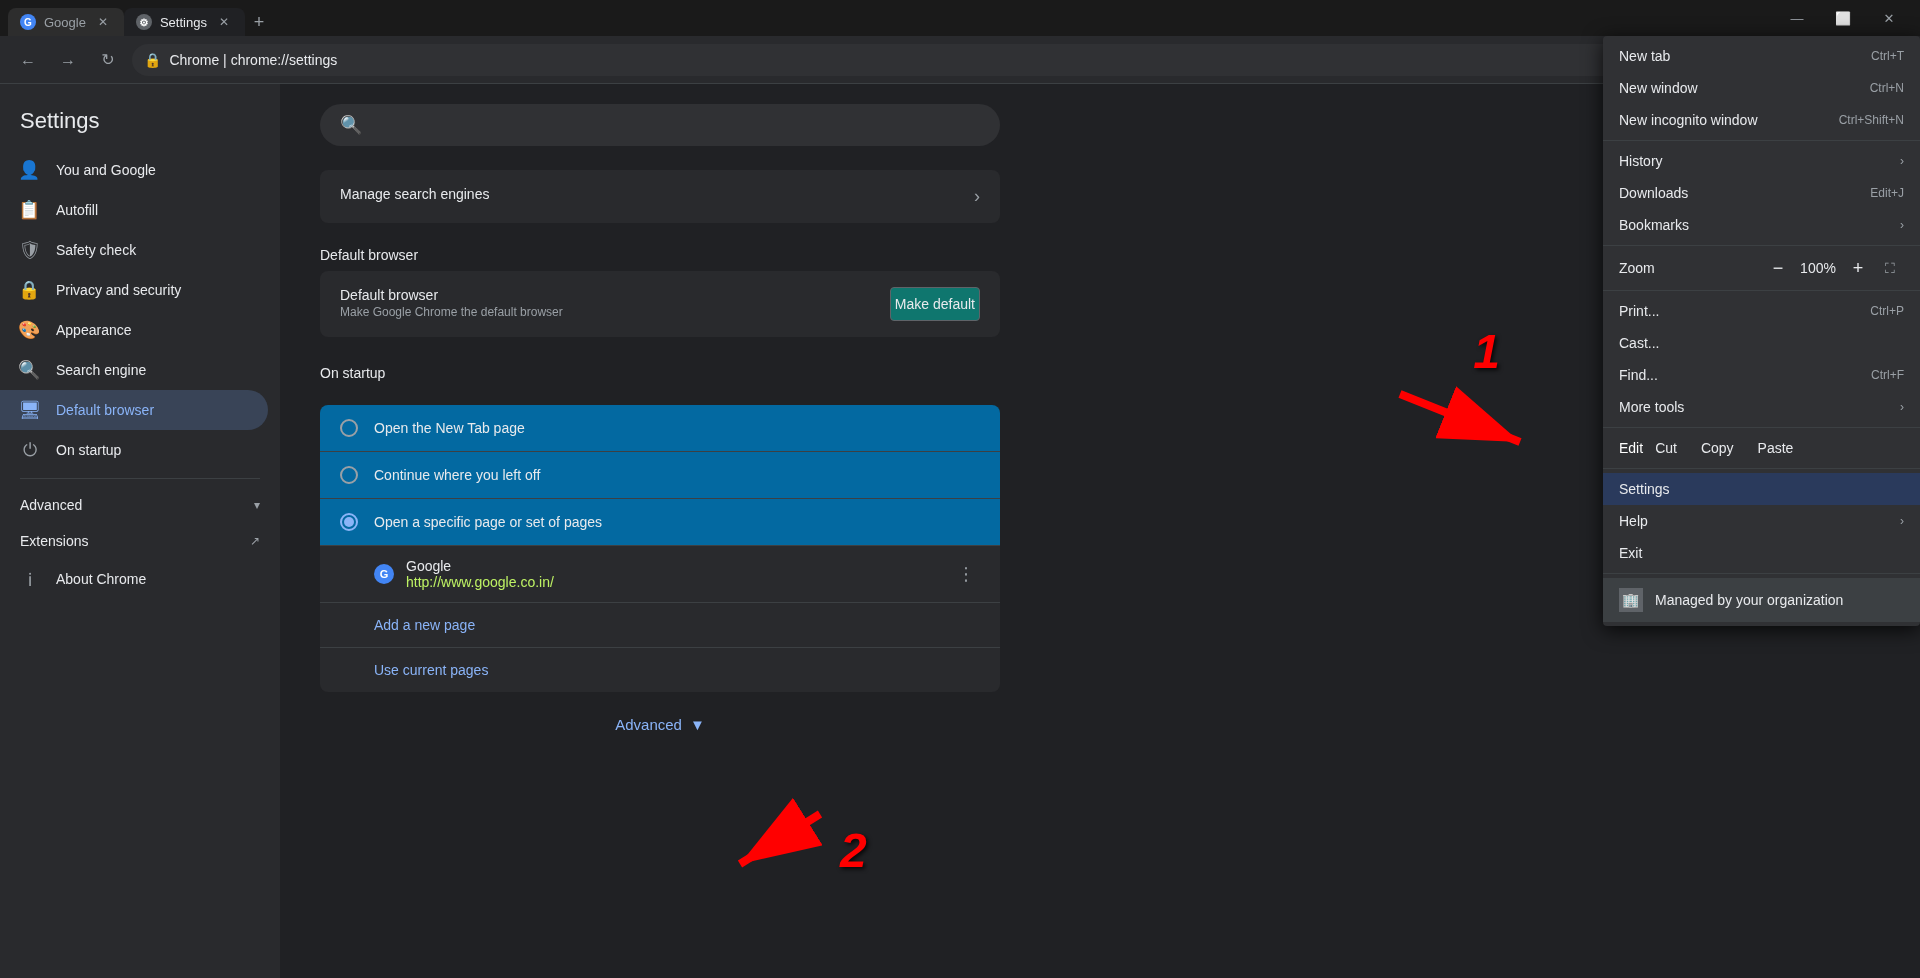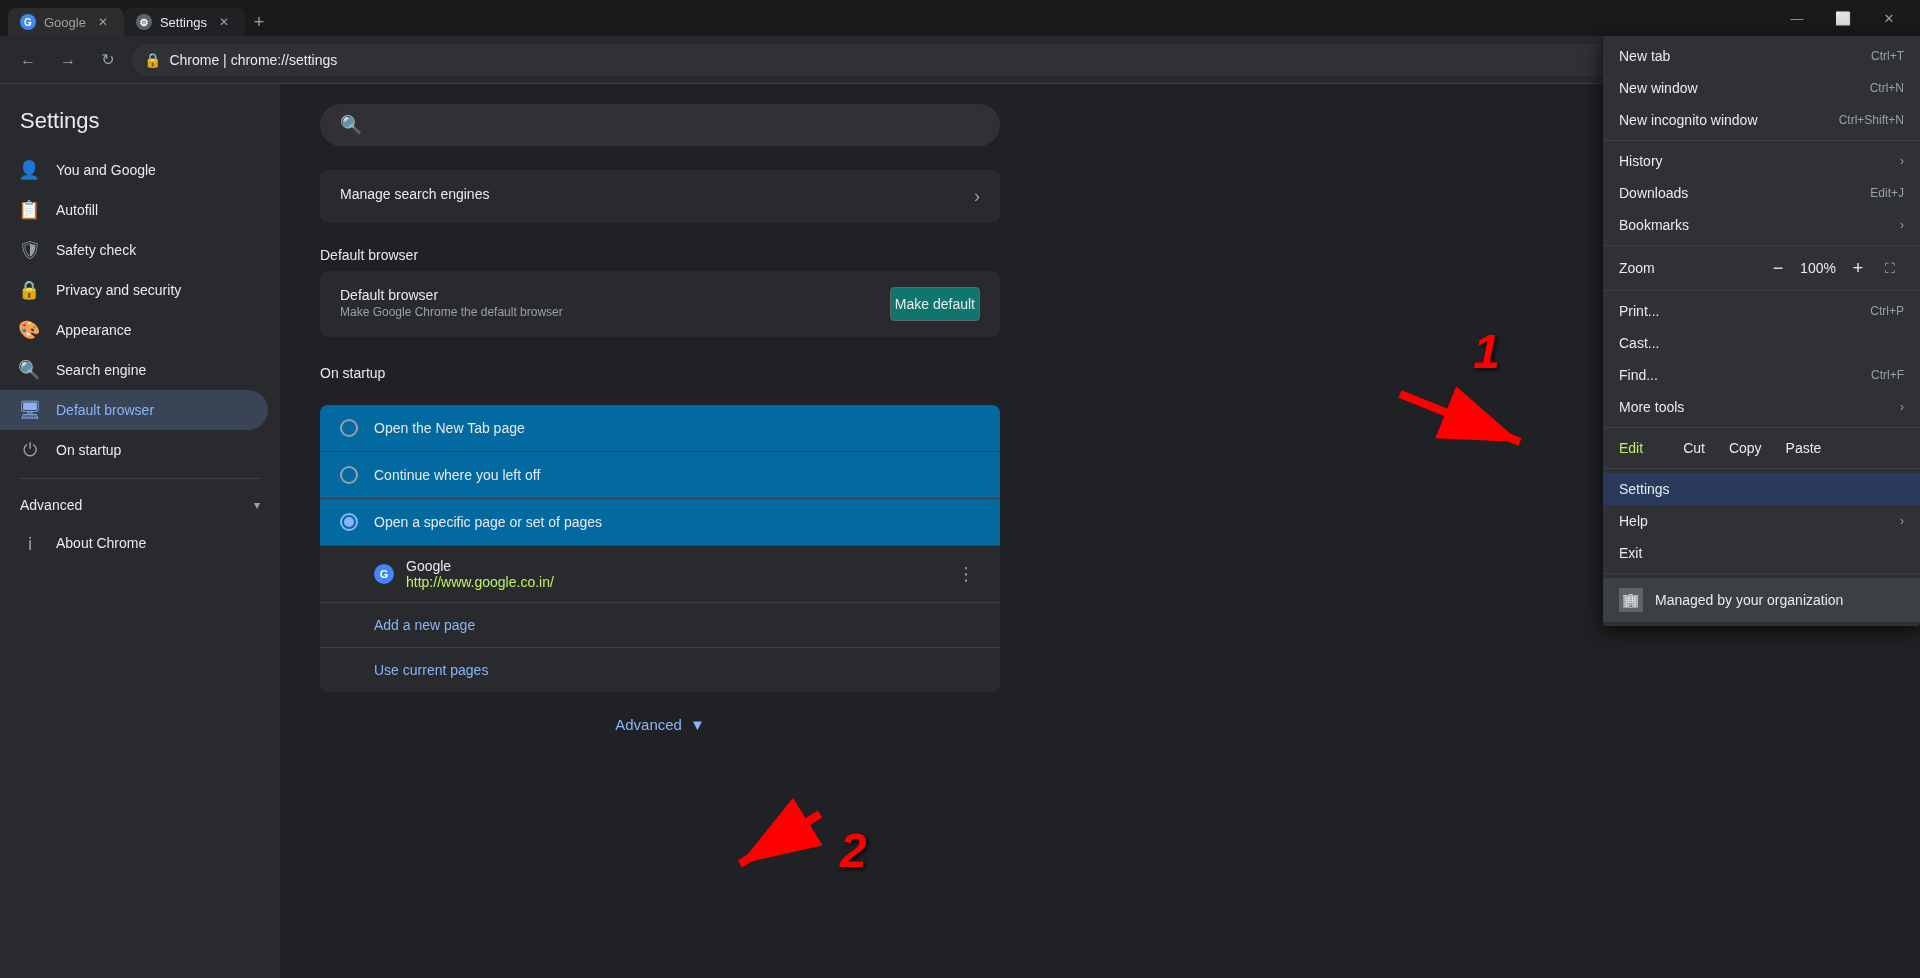--- a/index.html
+++ b/index.html
@@ -496,21 +496,21 @@
       justify-content: center;
       cursor: pointer;
       color: #9aa0a6;
     }
     .ctx-edit-row {
       display: flex;
       align-items: center;
       padding: 4px 16px;
       gap: 0;
     }
-    .ctx-edit-label { color: #bef264; font-size: 14px; margin-right: 28px; }
+    .ctx-edit-label { color: #ffffff; font-size: 14px; margin-right: 0; }
     .ctx-edit-btn {
       padding: 4px 12px;
       color: #e8eaed;
       font-size: 14px;
       cursor: pointer;
       border-radius: 4px;
     }
     .ctx-managed {
       display: flex;
       align-items: center;
@@ -609,20 +609,24 @@
       <span>On startup</span>
     </div>
 
     <div class="sidebar-divider"></div>
 
     <div class="advanced-item">
       <span>Advanced</span>
       <span class="advanced-arrow">▾</span>
     </div>
 
+    <div class="extensions-item">
+      <span>Extensions</span>
+      <span class="ext-icon">↗</span>
+    </div>
 
     <div class="sidebar-item">
       <div class="sidebar-icon">ℹ</div>
       <span>About Chrome</span>
     </div>
   </div>
 
   <div class="content-area" style="position:relative;">
 
     <div class="search-bar">

